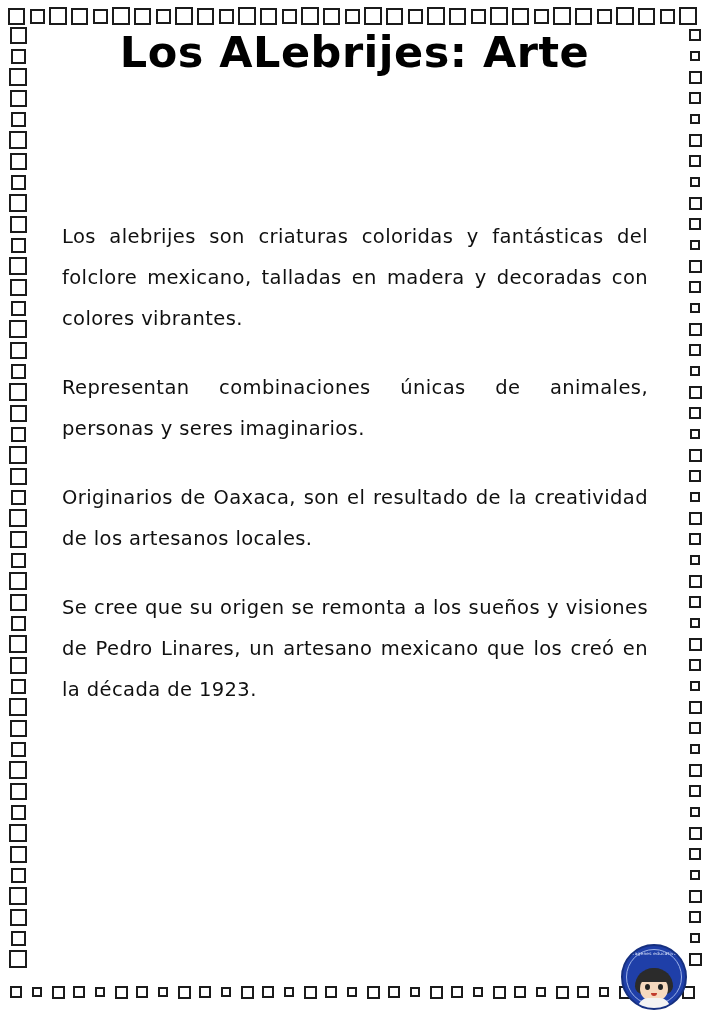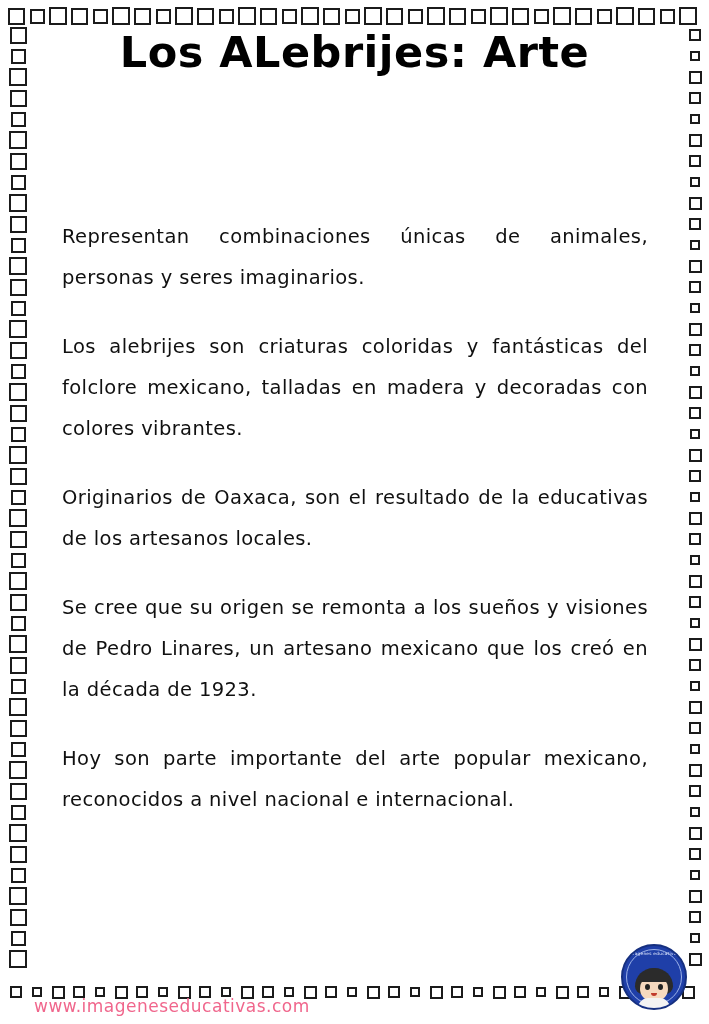--- a/index.html
+++ b/index.html
@@ -343,28 +343,26 @@
       <div class="bsq" style="left: 682px; top: 927px; width: 6px; height: 6px;"></div>
       <div class="bsq" style="left: 1px; top: 944px; width: 14px; height: 14px;"></div>
       <div class="bsq" style="left: 680.5px; top: 946.5px; width: 9px; height: 9px;"></div>
     </div>
 
   <div class="title-block">
     <div class="title-line">Los ALebrijes: Arte</div>
   </div>
 
   <div class="content">
+    <p class="para">Los alebrijes son criaturas coloridas y fantásticas del folclore mexicano, talladas en madera y decoradas con colores vibrantes.</p>
     <p class="para">Representan combinaciones únicas de animales, personas y seres imaginarios.</p>
-    <p class="para">Los alebrijes son criaturas coloridas y fantásticas del folclore mexicano, talladas en madera y decoradas con colores vibrantes.</p>
-    <p class="para">Originarios de Oaxaca, son el resultado de la educativas de los artesanos locales.</p>
+    <p class="para">Originarios de Oaxaca, son el resultado de la creatividad de los artesanos locales.</p>
     <p class="para">Se cree que su origen se remonta a los sueños y visiones de Pedro Linares, un artesano mexicano que los creó en la década de 1923.</p>
-    <p class="para">Hoy son parte importante del arte popular mexicano, reconocidos a nivel nacional e internacional.</p>
   </div>
 
-  <div class="footer-url">www.imageneseducativas.com</div>
 
   <div class="logo">
     <div class="logo-ring"></div>
     <div class="logo-text">imagenes educativas</div>
     <div class="logo-face">
       <div class="logo-hair"></div>
       <div class="logo-skin"></div>
       <div class="logo-bang"></div>
       <div class="logo-eye l"></div>
       <div class="logo-eye r"></div>

